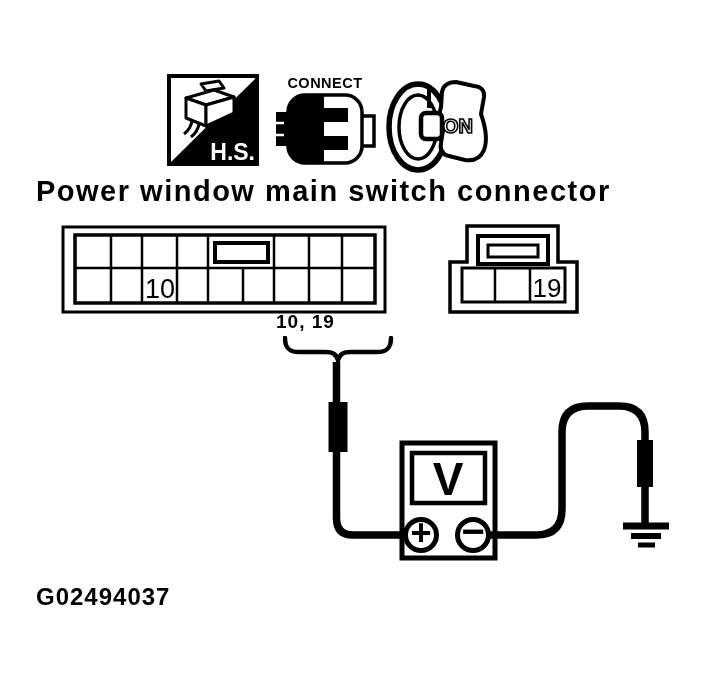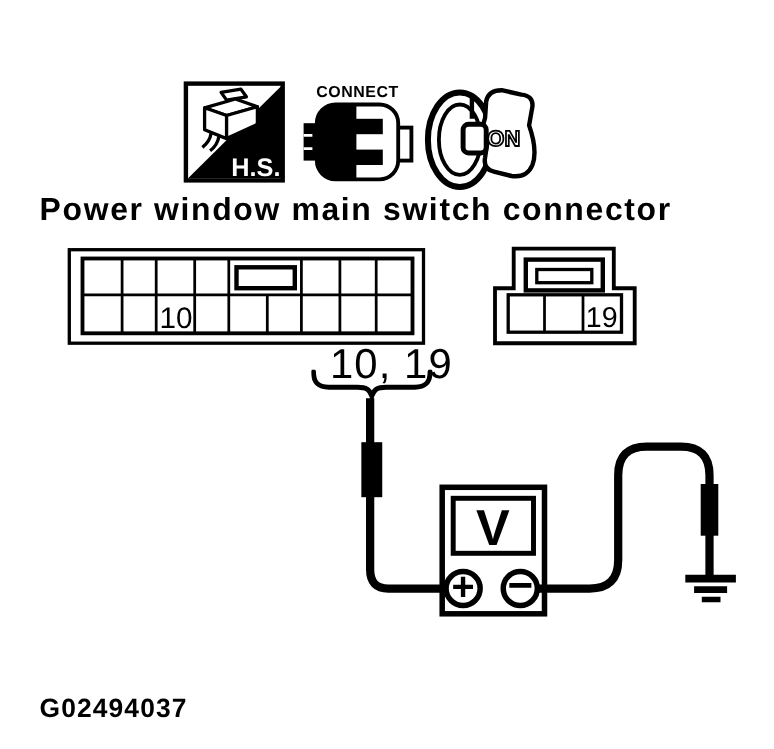--- a/index.html
+++ b/index.html
@@ -6,27 +6,26 @@
   .page{
     position:relative;width:704px;height:681px;background:#ffffff;
     font-family:"Liberation Sans",sans-serif;color:#000;overflow:hidden;
   }
   .abs{position:absolute;}
   .title{
     left:36px;top:175px;font-size:29px;font-weight:700;letter-spacing:1.5px;
     white-space:nowrap;
   }
   .testpoints{
-    left:300px;top:311px;font-size:38px;font-weight:400;letter-spacing:1px;
+    left:276px;top:311px;font-size:19px;font-weight:700;letter-spacing:1px;
     white-space:nowrap;
   }
   .figid{
     left:36px;top:583px;font-size:24px;font-weight:700;letter-spacing:1px;
     white-space:nowrap;
-    margin-top:48px;
   }
   svg{display:block;}
   svg text{font-family:"Liberation Sans",sans-serif;}
 </style>
 </head>
 <body>
 
 <div class="page">
 
   <svg class="abs" style="left:165px;top:71px;" width="96" height="98" viewBox="0 0 96 98">

